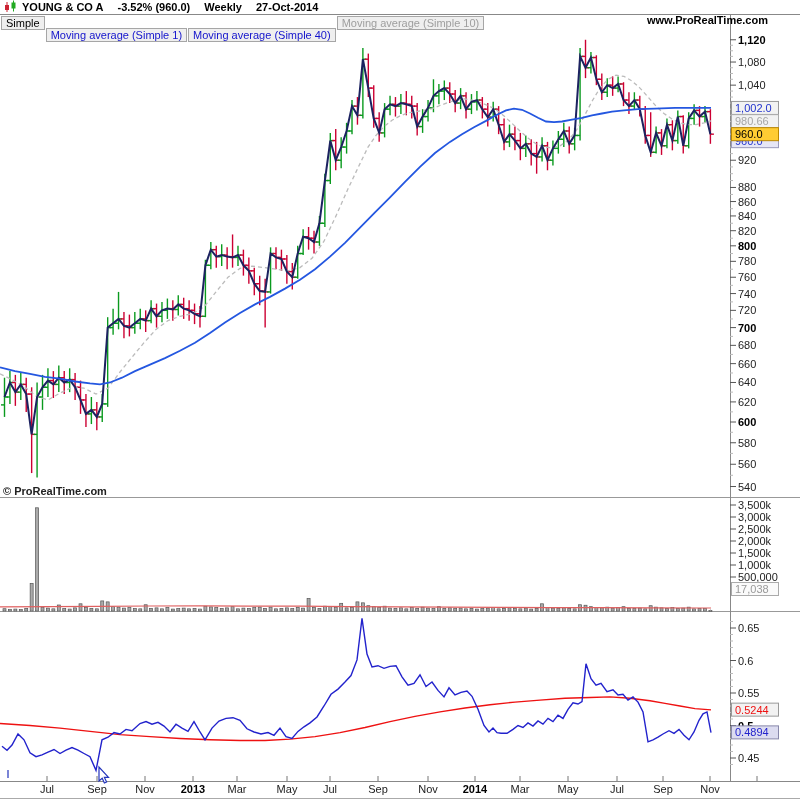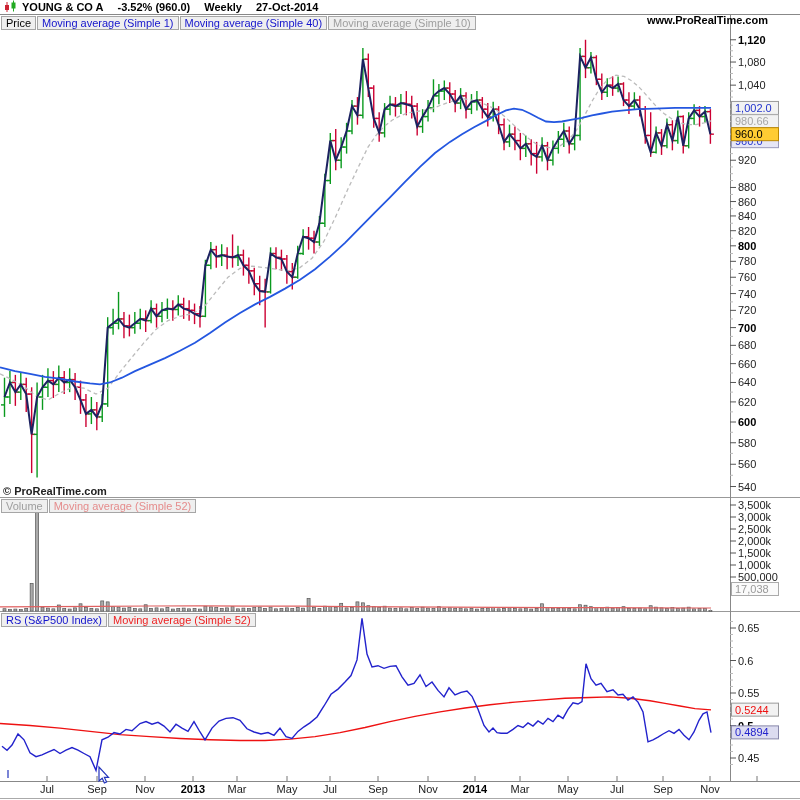--- a/index.html
+++ b/index.html
@@ -5,21 +5,21 @@
   html,body{margin:0;padding:0;background:#fff;}
   body{font-family:"Liberation Sans",sans-serif;-webkit-font-smoothing:none;}
   #page{position:relative;width:800px;height:800px;background:#fff;overflow:hidden;}
   #chart-svg{position:absolute;left:0;top:0;}
   .hdr{position:absolute;left:0;top:0;width:772px;height:14px;font-size:11px;font-weight:bold;color:#000;white-space:nowrap;}
   .hdr .seg{position:relative;margin-right:14px;}
   .hdr-left{position:absolute;left:22px;top:1px;}
   .hdr-right{position:absolute;right:4px;top:14px;}
   .lblrow{position:absolute;left:1px;white-space:nowrap;}
   .lbl{display:inline-block;border:1px solid #a6a6a6;background:#efefef;font-size:11px;line-height:12px;padding:0 4px;margin-right:1px;vertical-align:top;}
-  .c-blue{color:#1414cc;} .c-gray{color:#9e9e9e;} .c-red{color:#ee2222;} .c-salmon{color:#e58c8c;} .c-black{color:#000;}
+  .c-blue{color:#1414cc;margin-top:12px;} .c-gray{color:#9e9e9e;} .c-red{color:#ee2222;} .c-salmon{color:#e58c8c;} .c-black{color:#000;}
   .copyright{position:absolute;left:3px;top:485px;font-size:11px;color:#222;font-weight:bold;}
   svg text{font-family:"Liberation Sans",sans-serif;}
 </style>
 </head>
 <body>
 
 <div id="page">
 
   <svg id="chart-svg" width="800" height="800">
     <g>
@@ -884,26 +884,20 @@
       <line x1="4" y1="2" x2="4" y2="12" stroke="#cc2233" stroke-width="1"></line>
       <rect x="2" y="5" width="4" height="5" fill="#cc2233"></rect>
       <line x1="10.5" y1="0.5" x2="10.5" y2="11.5" stroke="#22aa22" stroke-width="1"></line>
       <rect x="8.5" y="2.5" width="4" height="6" fill="#22aa22"></rect>
     </svg>
     <span class="hdr-left"><span class="seg">YOUNG &amp; CO  A</span><span class="seg">-3.52% (960.0)</span><span class="seg">Weekly</span><span class="seg">27-Oct-2014</span></span>
     <span class="hdr-right">www.ProRealTime.com</span>
   </div>
 
   <div class="lblrow" style="top:16px;">
-    <span class="lbl c-black">Price</span><span class="lbl c-blue">Moving average (Simple 1)</span><span class="lbl c-blue">Moving average (Simple 40)</span><span class="lbl c-gray">Moving average (Simple 10)</span>
+    <span class="lbl c-black">Simple</span><span class="lbl c-blue">Moving average (Simple 1)</span><span class="lbl c-blue">Moving average (Simple 40)</span><span class="lbl c-gray">Moving average (Simple 10)</span>
   </div>
 
   <div class="copyright">© ProRealTime.com</div>
 
-  <div class="lblrow" style="top:499px;">
-    <span class="lbl c-gray">Volume</span><span class="lbl c-salmon">Moving average (Simple 52)</span>
-  </div>
 
-  <div class="lblrow" style="top:613px;">
-    <span class="lbl c-blue">RS (S&amp;P500 Index)</span><span class="lbl c-red">Moving average (Simple 52)</span>
-  </div>
 
 </div>
 
 </body></html>

